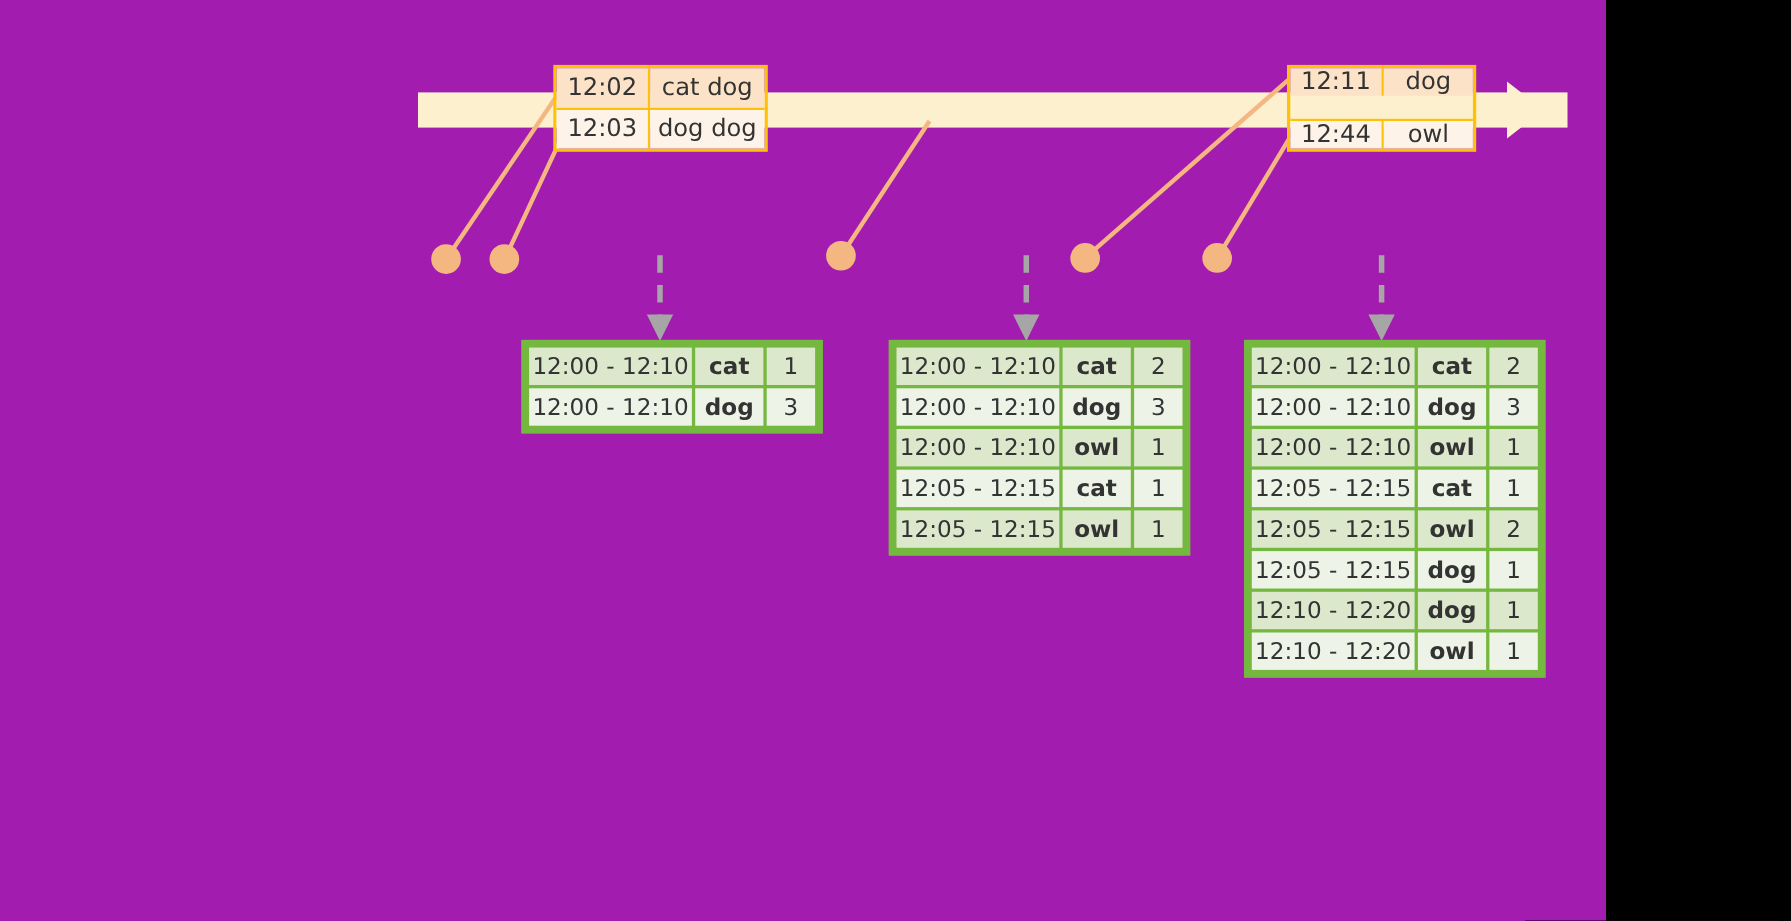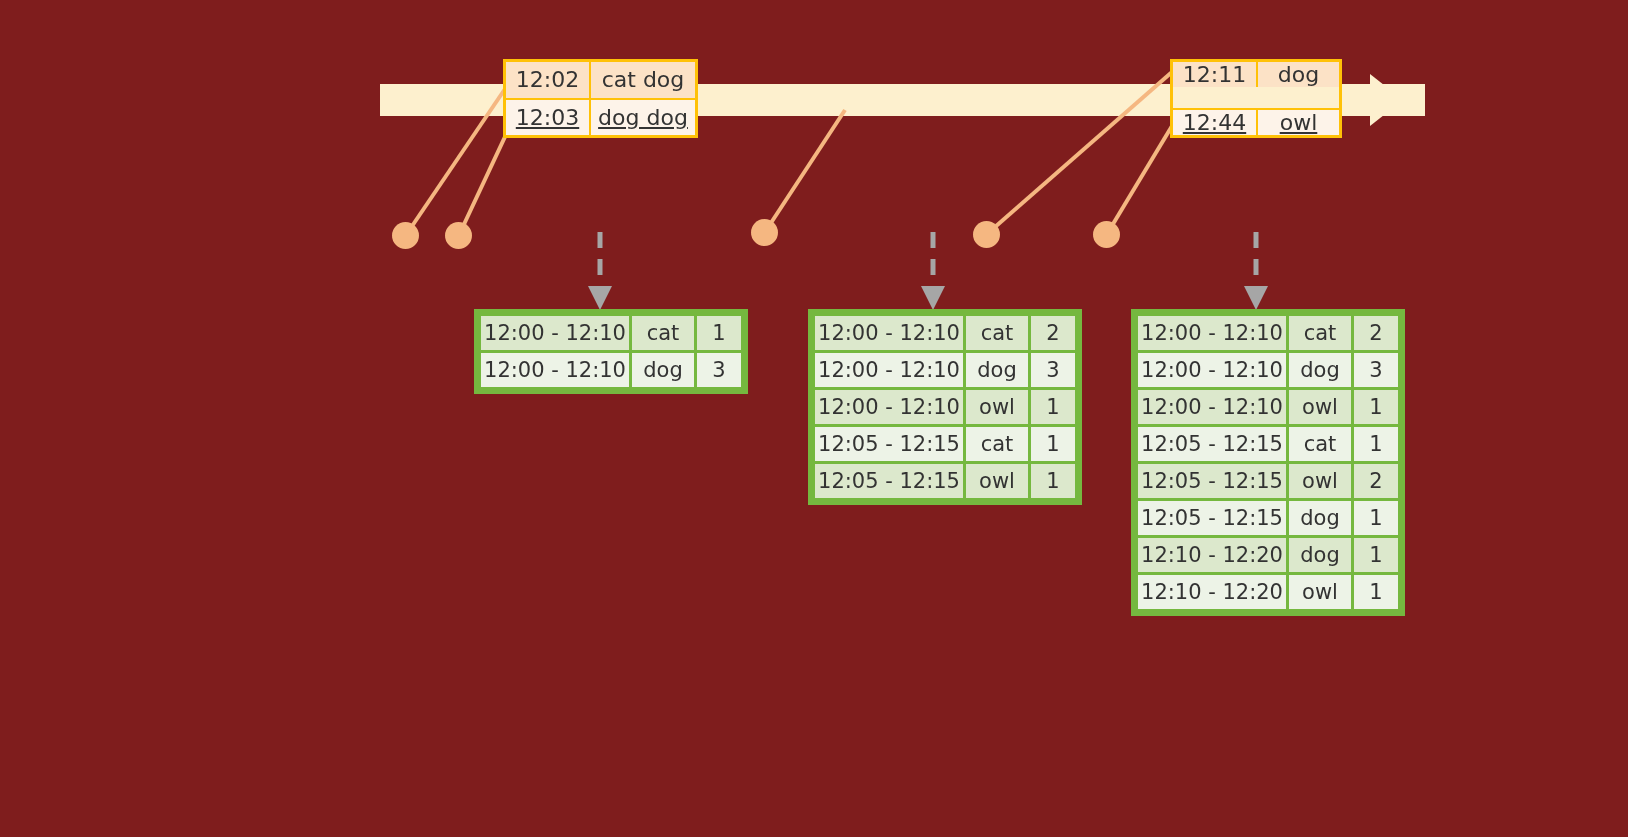--- a/index.html
+++ b/index.html
@@ -2,23 +2,23 @@
 <html><head>
 <meta charset="utf-8">
 <style>
   html, body {
     margin: 0;
     padding: 0;
     background: #000000;
   }
   #canvas {
     position: relative;
-    width: 1628px;
+    width: 1460px;
     height: 837px;
-    background: #7f1d1d;
+    background: #a21caf;
     font-family: "DejaVu Sans", sans-serif;
     overflow: hidden;
   }
 
   
   .timeline-band {
     position: absolute;
     background: #FDF0CE;
   }
   .timeline-arrowhead {
@@ -38,21 +38,21 @@
     display: flex;
     flex-direction: column;
   }
   .event-row {
     display: flex;
     flex: 1 1 0;
     min-height: 0;
   }
   .event-row + .event-row { border-top: 2px solid #FFC107; }
   .event-row.shade-a .event-cell { background: #FCE2C6; }
-  .event-row.shade-b .event-cell { background: #FDF3E9; text-decoration: underline; }
+  .event-row.shade-b .event-cell { background: #FDF3E9; }
   .event-cell {
     display: flex;
     align-items: center;
     justify-content: center;
     color: #333333;
     font-size: 22px;
     box-sizing: border-box;
     white-space: nowrap;
   }
   .event-cell.time-col {
@@ -96,21 +96,21 @@
     align-items: center;
     justify-content: center;
     color: #333333;
     font-size: 21px;
     box-sizing: border-box;
     white-space: nowrap;
   }
   .result-row.shade-a .result-cell { background: #DCE8CC; }
   .result-row.shade-b .result-cell { background: #EDF3E7; }
   .result-cell.win-col   { width: 148px; }
-  .result-cell.word-col  { width: 62px; }
+  .result-cell.word-col  { width: 62px; font-weight: bold; }
   .result-cell.count-col { width: 44px; }
 </style>
 </head>
 <body>
 
 <div id="canvas">
 
   <div class="timeline-band" style="left:380px; top:84px; width:1045px; height:32px;"></div>
   <div class="timeline-arrowhead" style="left:1370px; top:74px;"></div>
 

